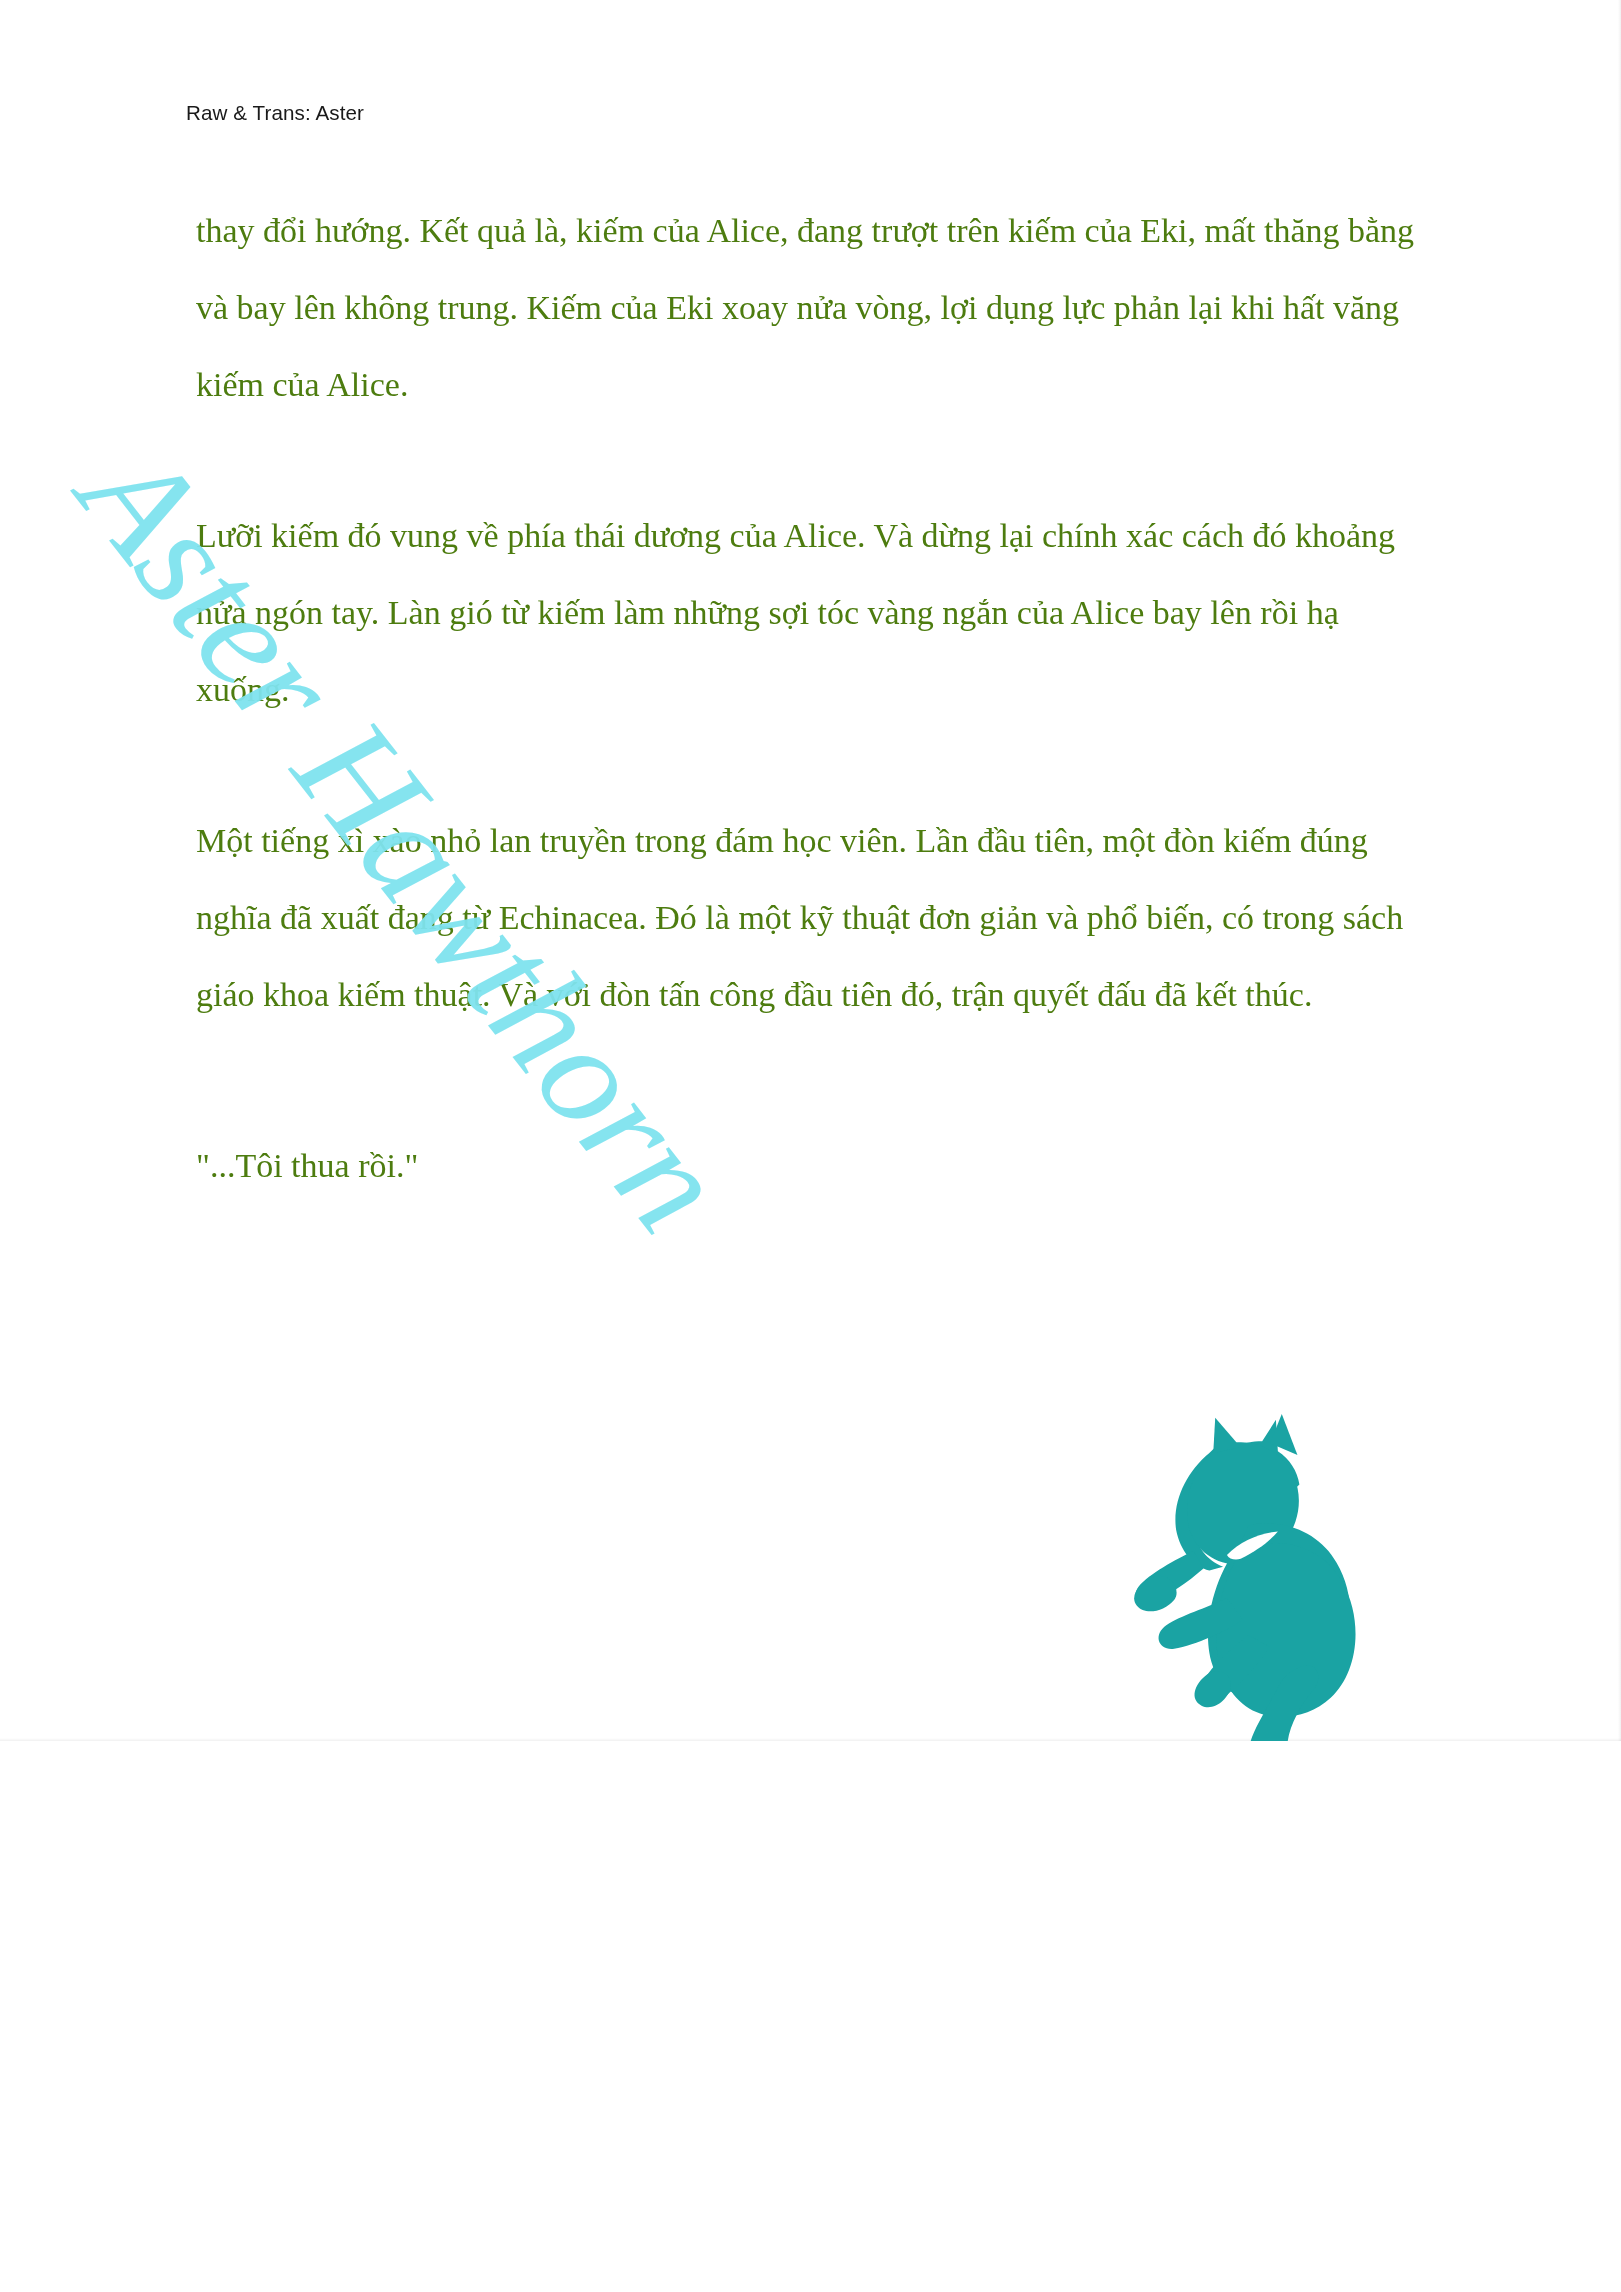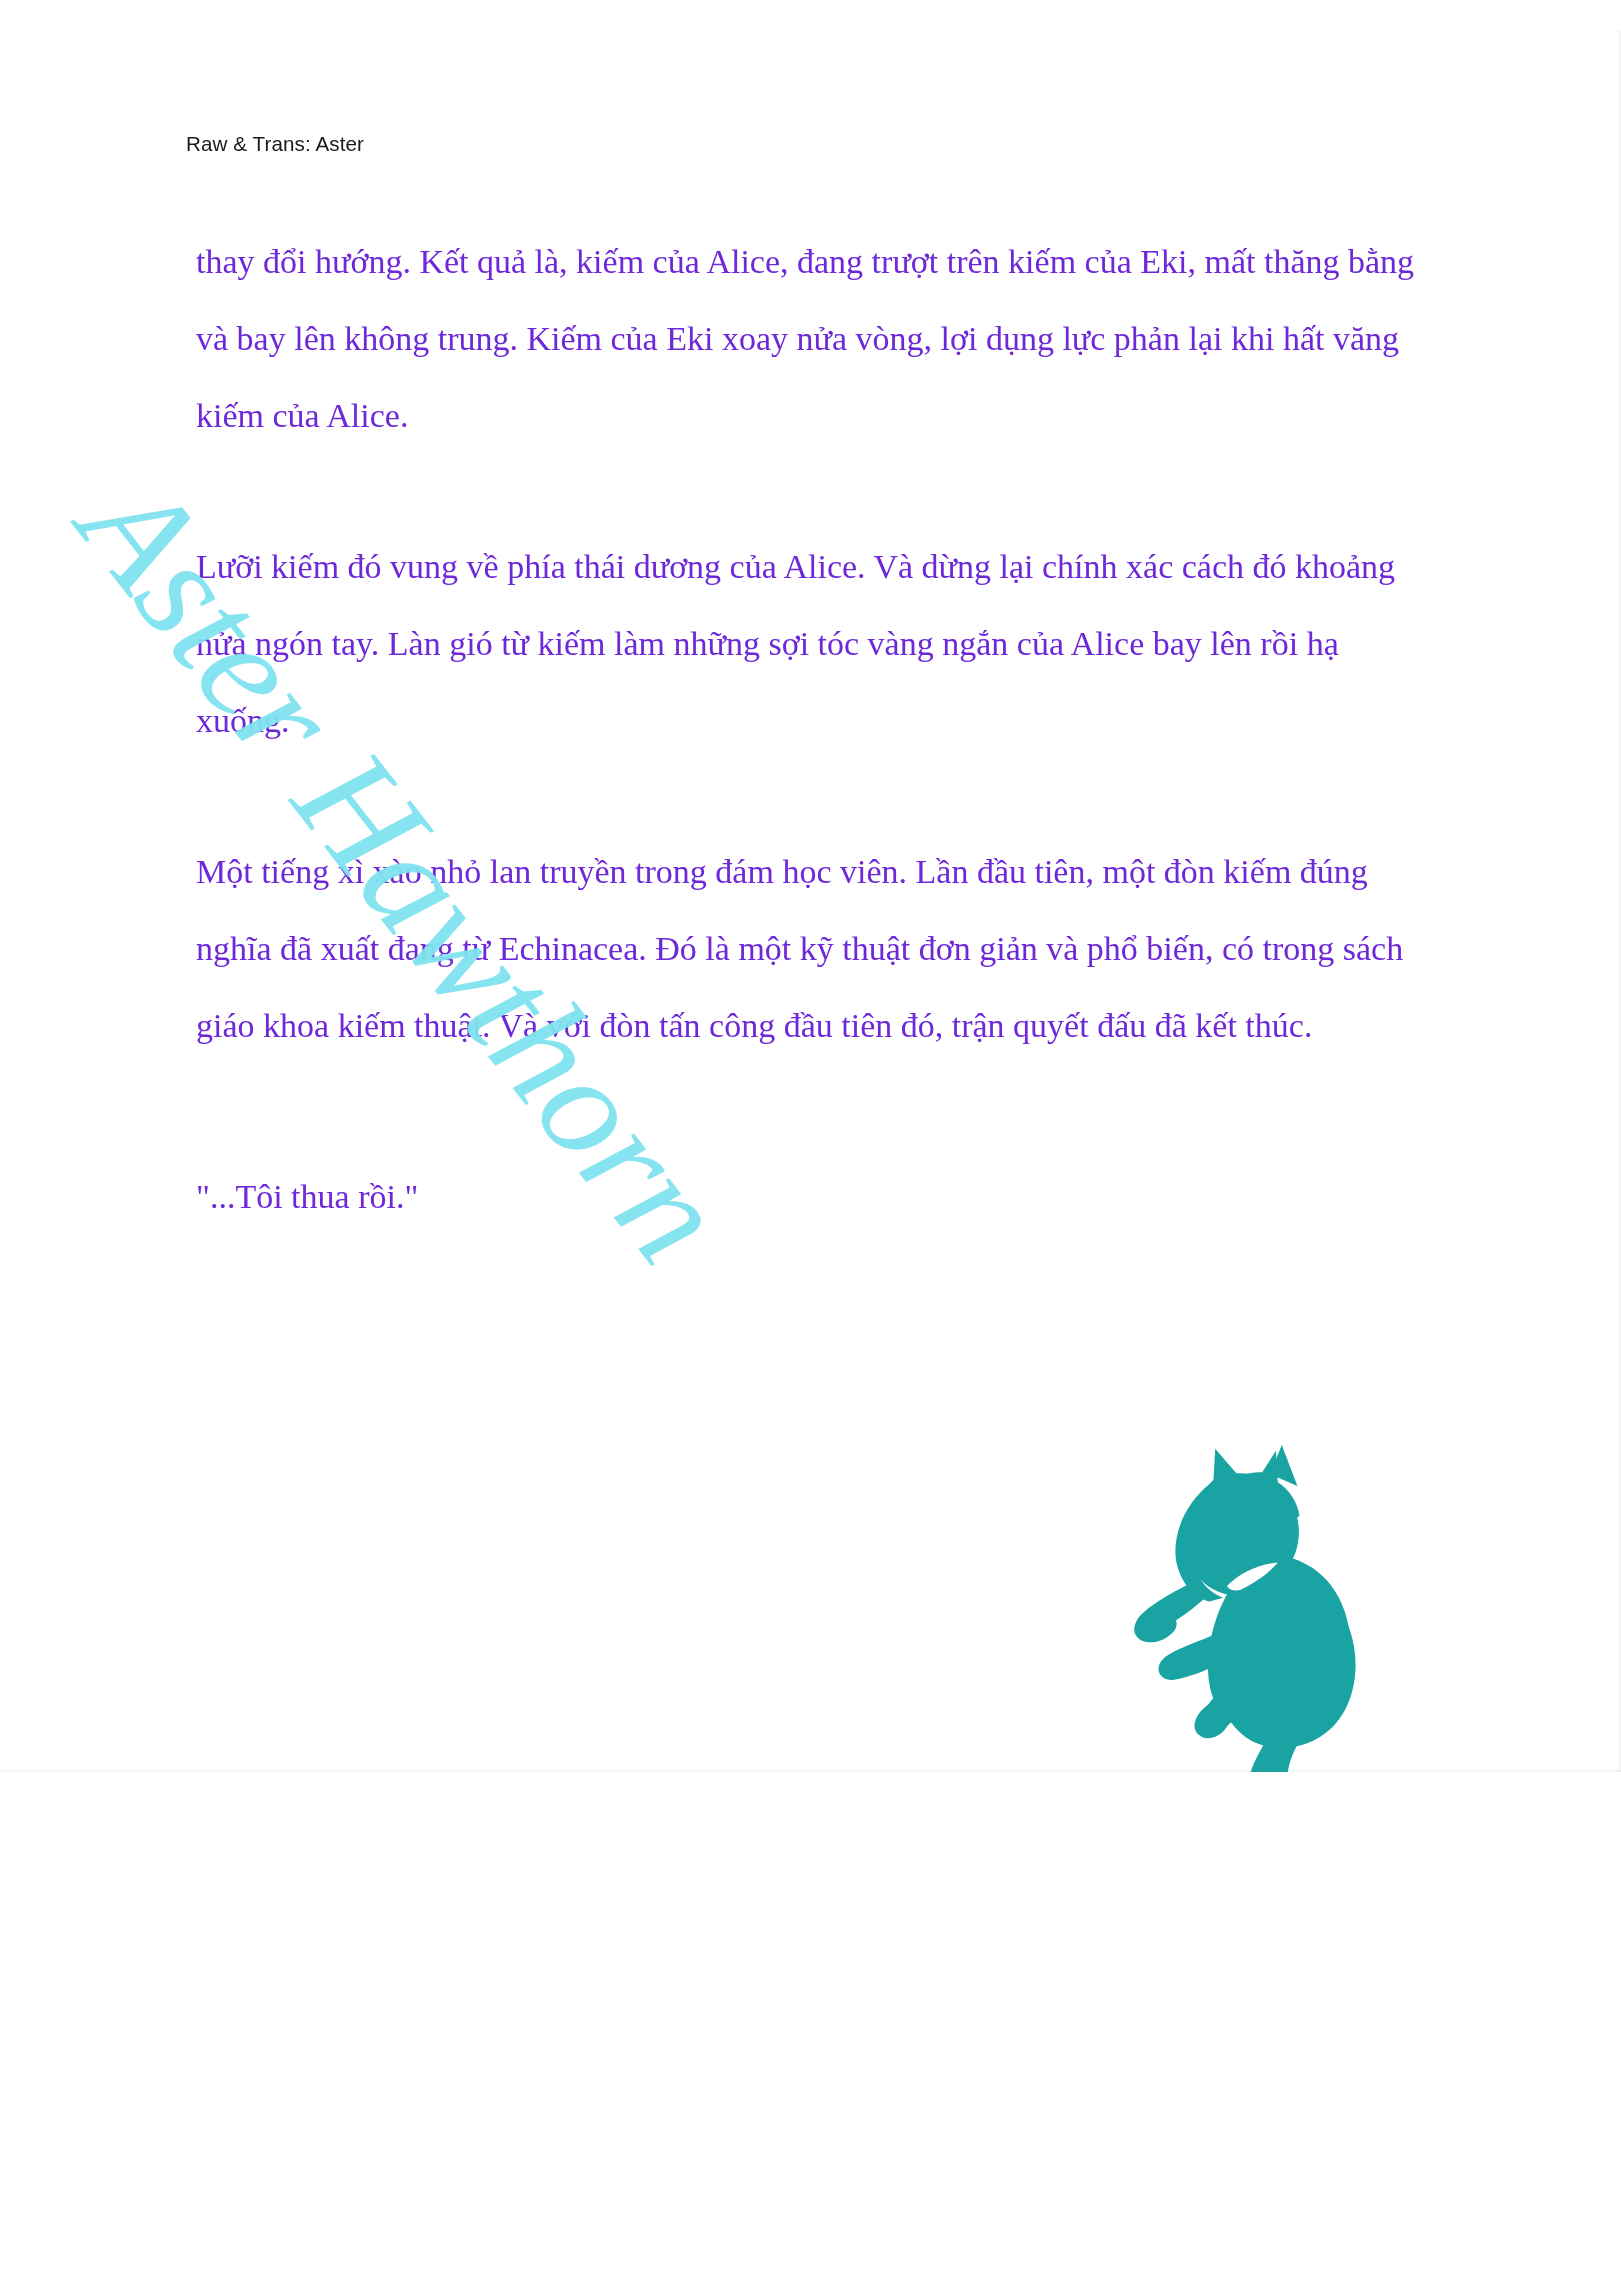--- a/index.html
+++ b/index.html
@@ -9,21 +9,20 @@
     background: #ffffff;
   }
 
   .page {
     position: relative;
     width: 1621px;
     height: 1741px;
     background: #ffffff;
     overflow: hidden;
     box-sizing: border-box;
-    margin-top: 31px;
   }
 
   
   .page-edge-right {
     position: absolute;
     top: 0;
     right: 0;
     width: 2.9px;
     height: 100%;
     background: linear-gradient(to right, rgba(0,0,0,0.00), rgba(0,0,0,0.06));
@@ -51,21 +50,21 @@
     white-space: nowrap;
   }
 
   .content {
     position: absolute;
     left: 196px;
     top: 192px;
     width: 1220px;
     font-family: "Liberation Serif", "DejaVu Serif", serif;
     font-size: 34px;
-    color: #6d28d9;
+    color: #4d7c0f;
     z-index: 2;
   }
 
   .para {
     margin: 0 0 55px 0;
     line-height: 77px;
     text-align: left;
     white-space: pre-wrap;
   }
   .para:last-child { margin-bottom: 0; }

